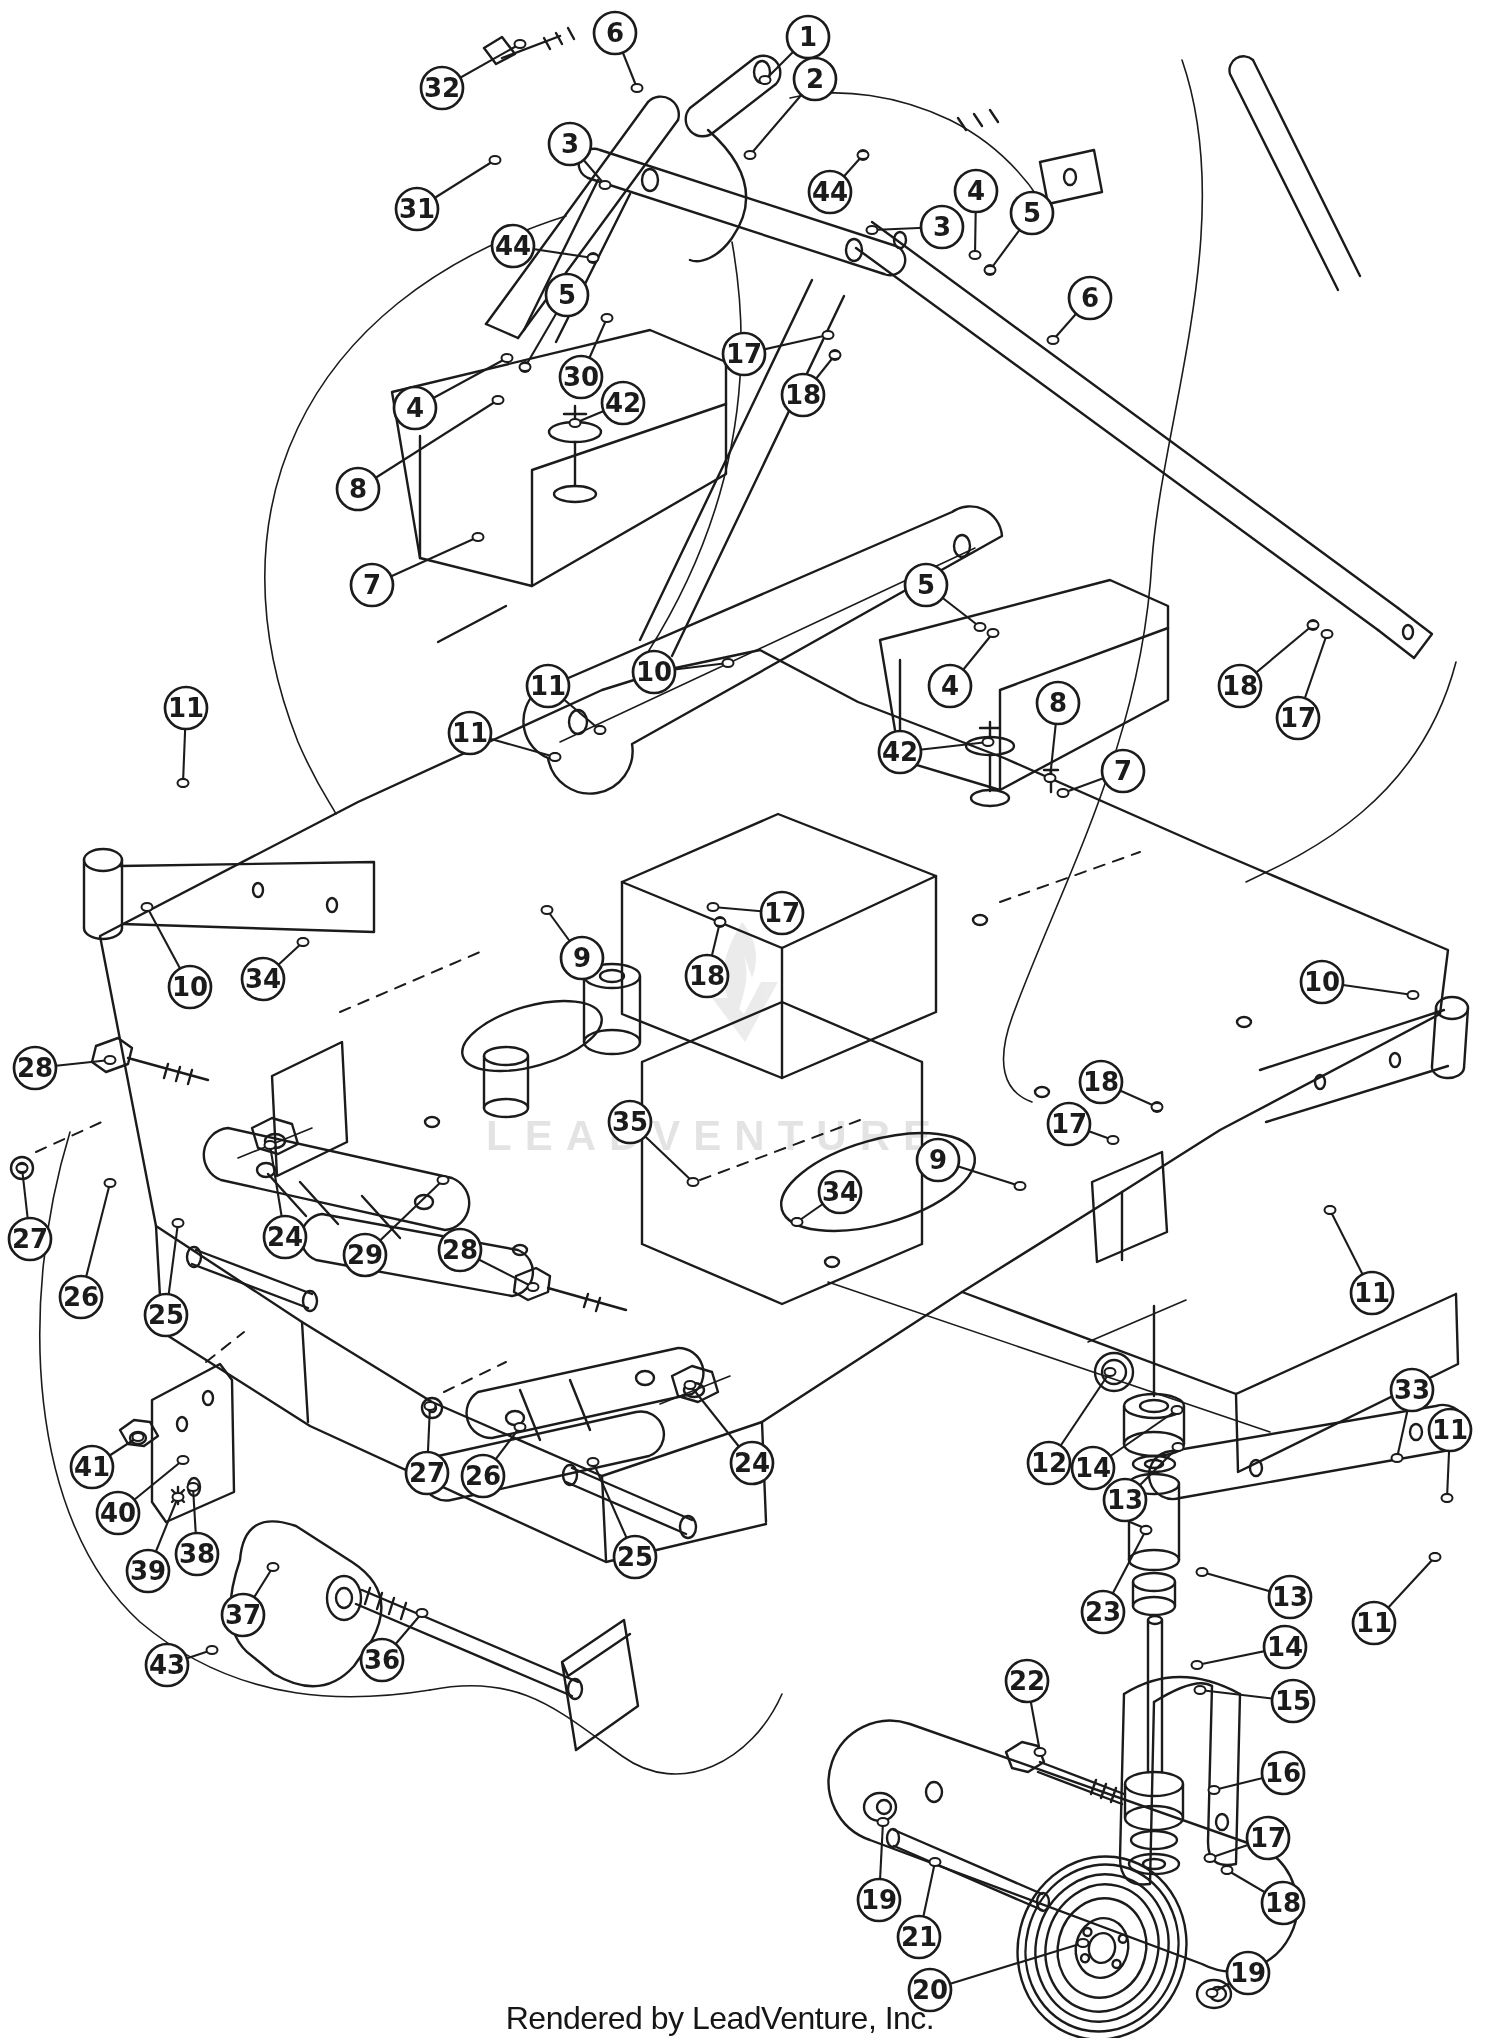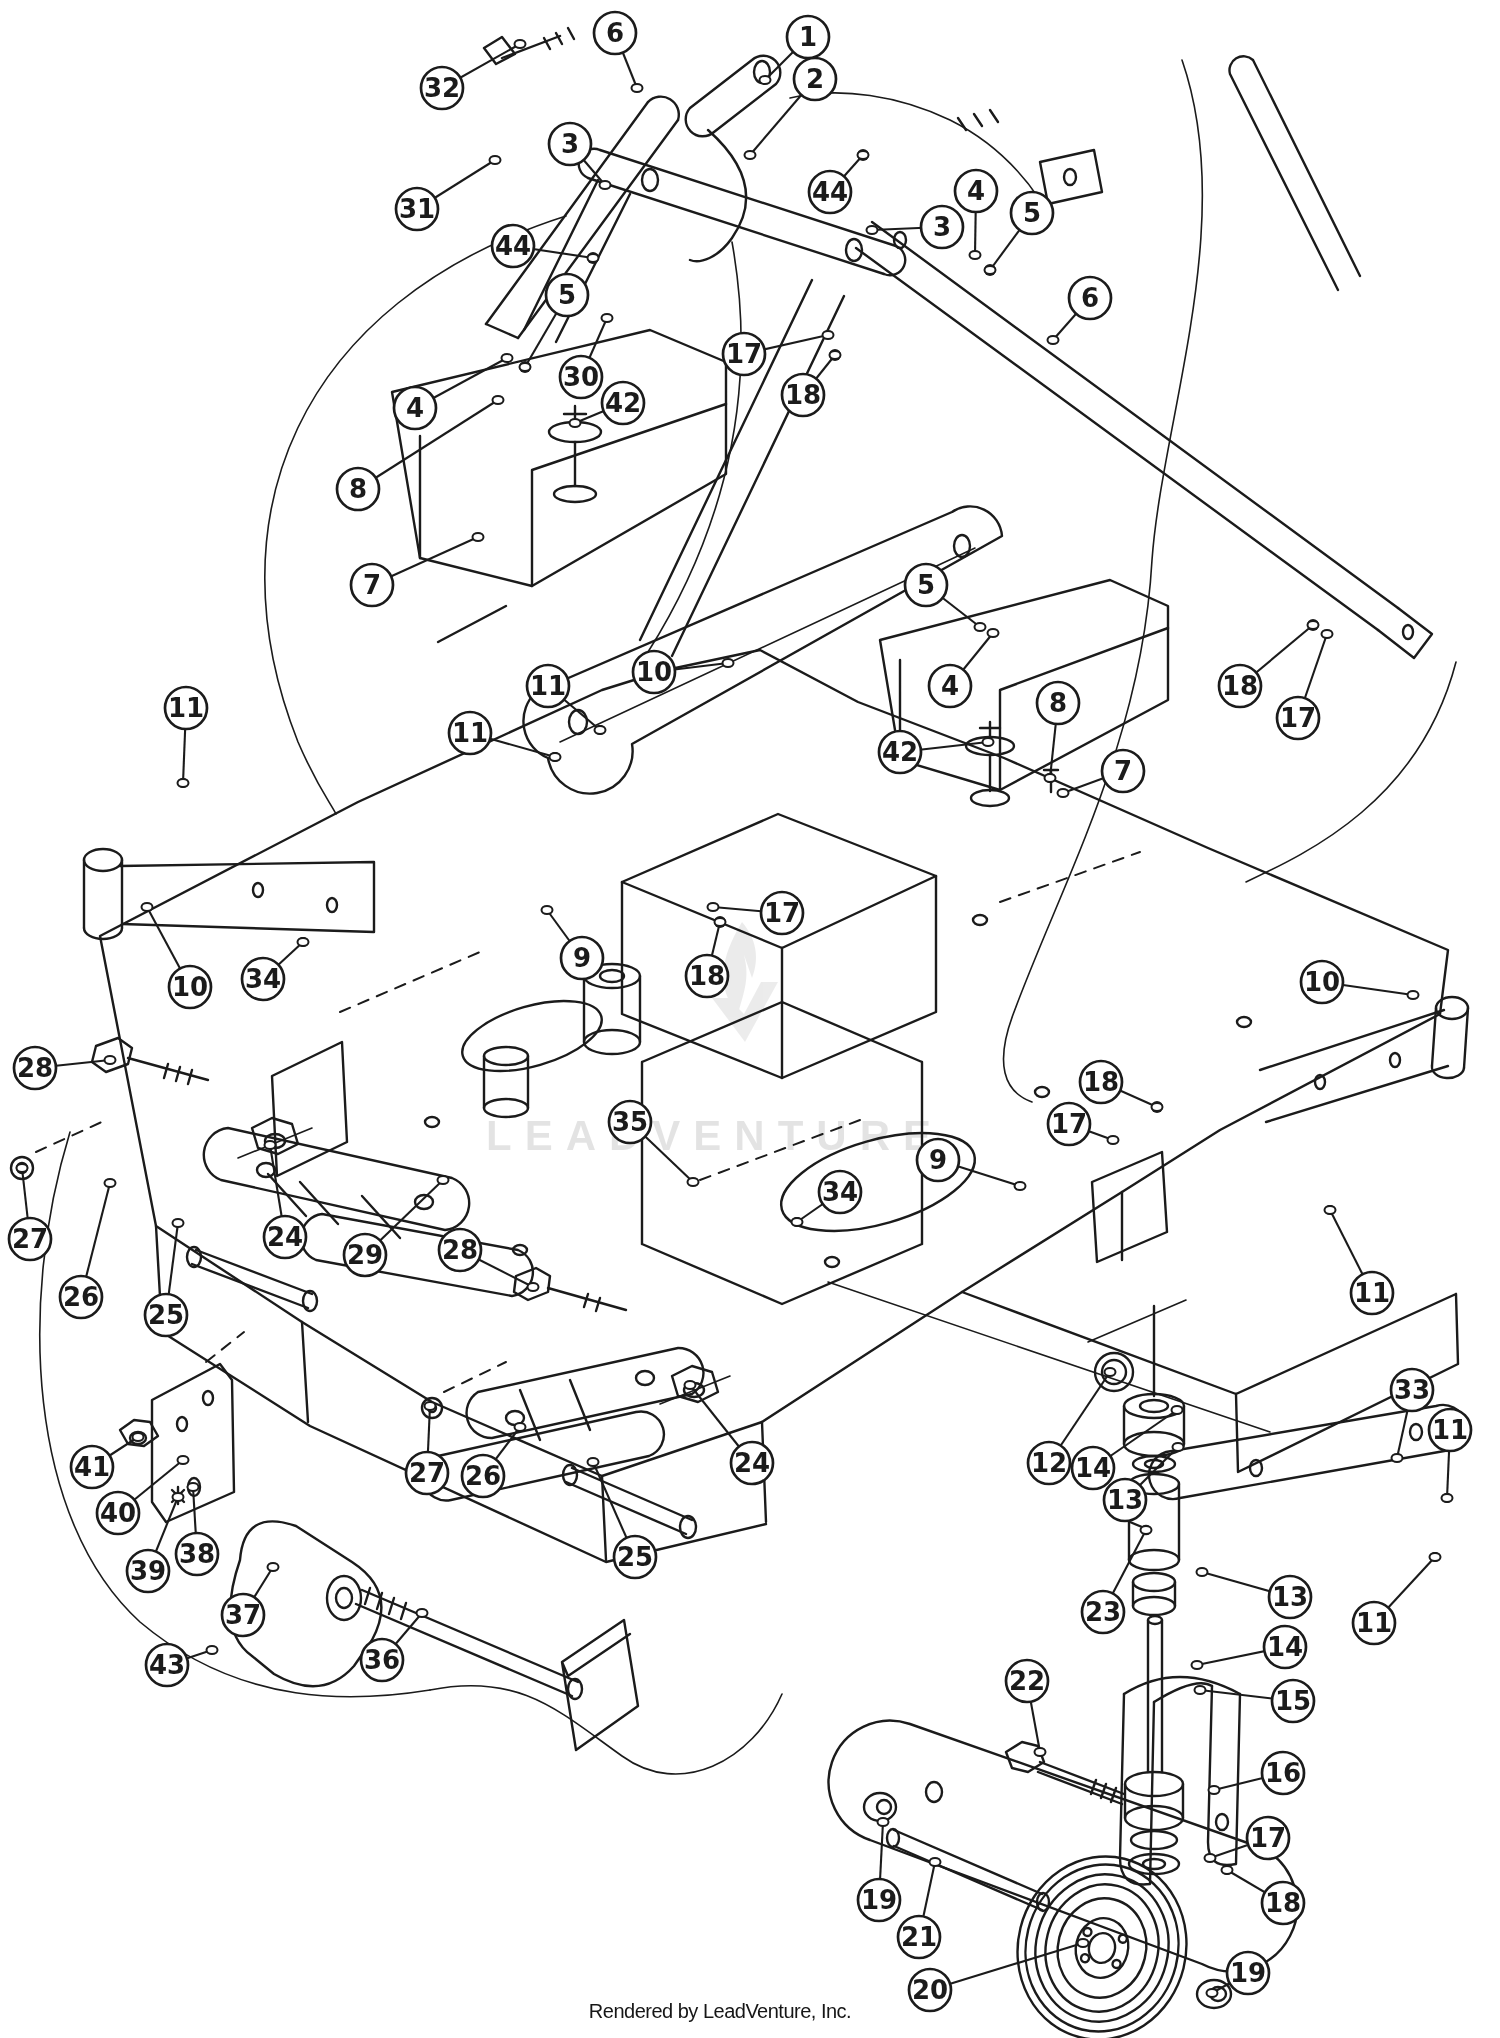--- a/index.html
+++ b/index.html
@@ -20,21 +20,21 @@
   .wm-text {
     position:absolute; left:486px; top:1112px;
     font-family:"Liberation Sans", sans-serif; font-weight:bold;
     font-size:42px; letter-spacing:13px; color:#000; opacity:0.105;
     white-space:nowrap; user-select:none;
   }
   .wm-logo { position:absolute; left:0; top:0; }
   .footer {
     position:absolute; left:420px; top:2000px; width:600px;
     text-align:center; font-family:"Liberation Sans", sans-serif;
-    font-size:20px; letter-spacing:-0.5px; color:#161616;
+    font-size:32px; letter-spacing:-0.5px; color:#161616;
   }
   .co-line { stroke:var(--ink); stroke-width:2.1; }
   .co-ring { fill:#fff; stroke:var(--ink); stroke-width:2; }
   .co-circle { fill:#fff; stroke:var(--ink); stroke-width:2.7; }
   .co-text {
     fill:var(--ink); text-anchor:middle;
     font-family:"DejaVu Sans", sans-serif; font-size:26px; font-weight:600;
   }
 </style>
 </head>

